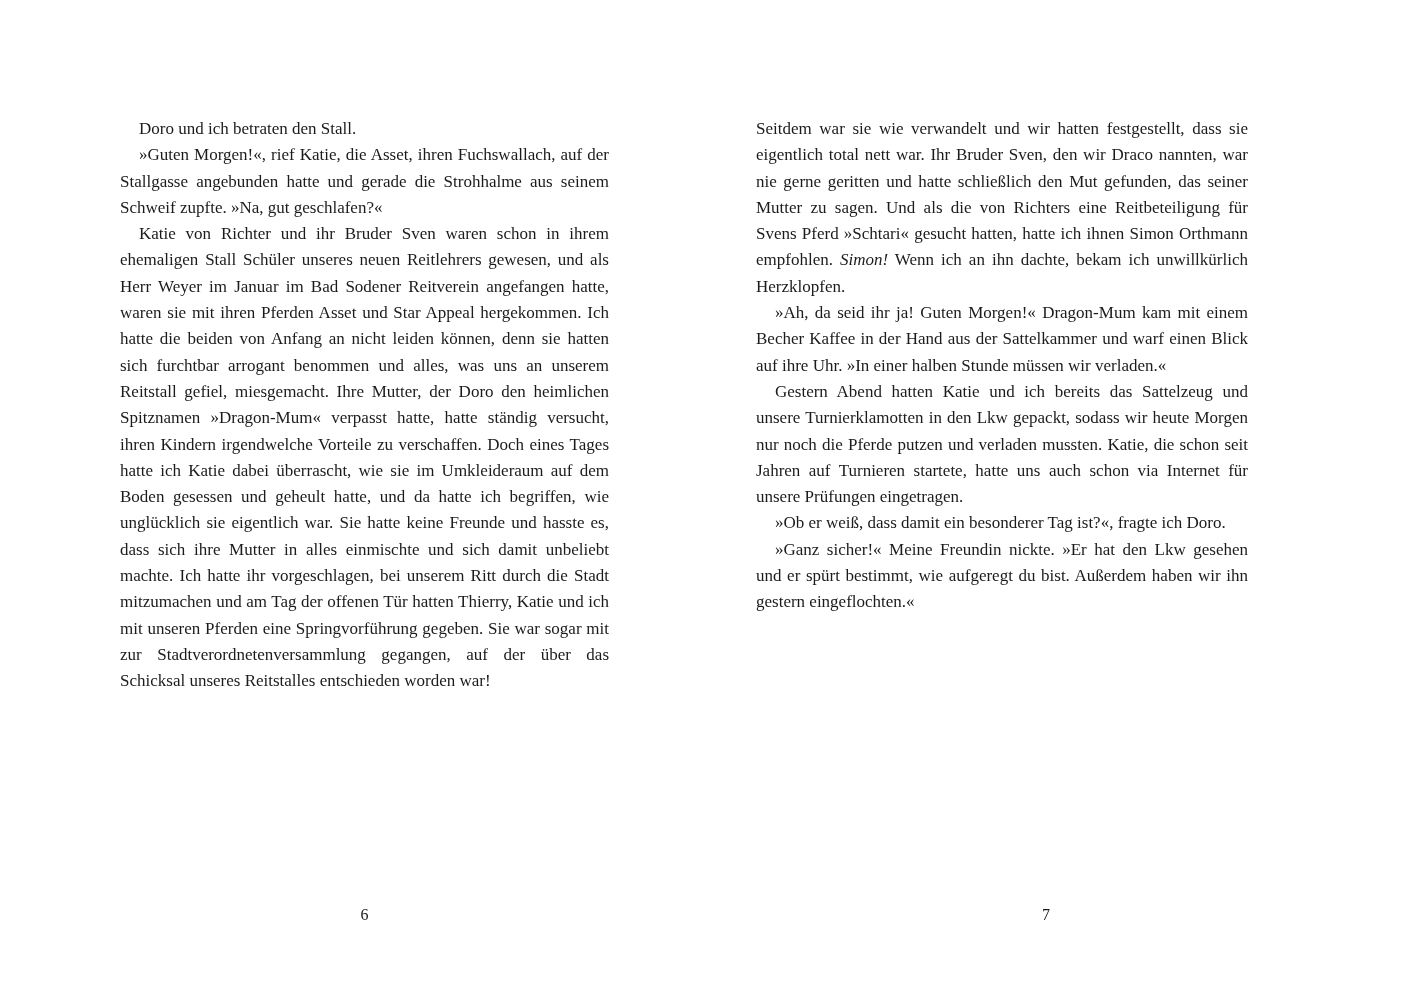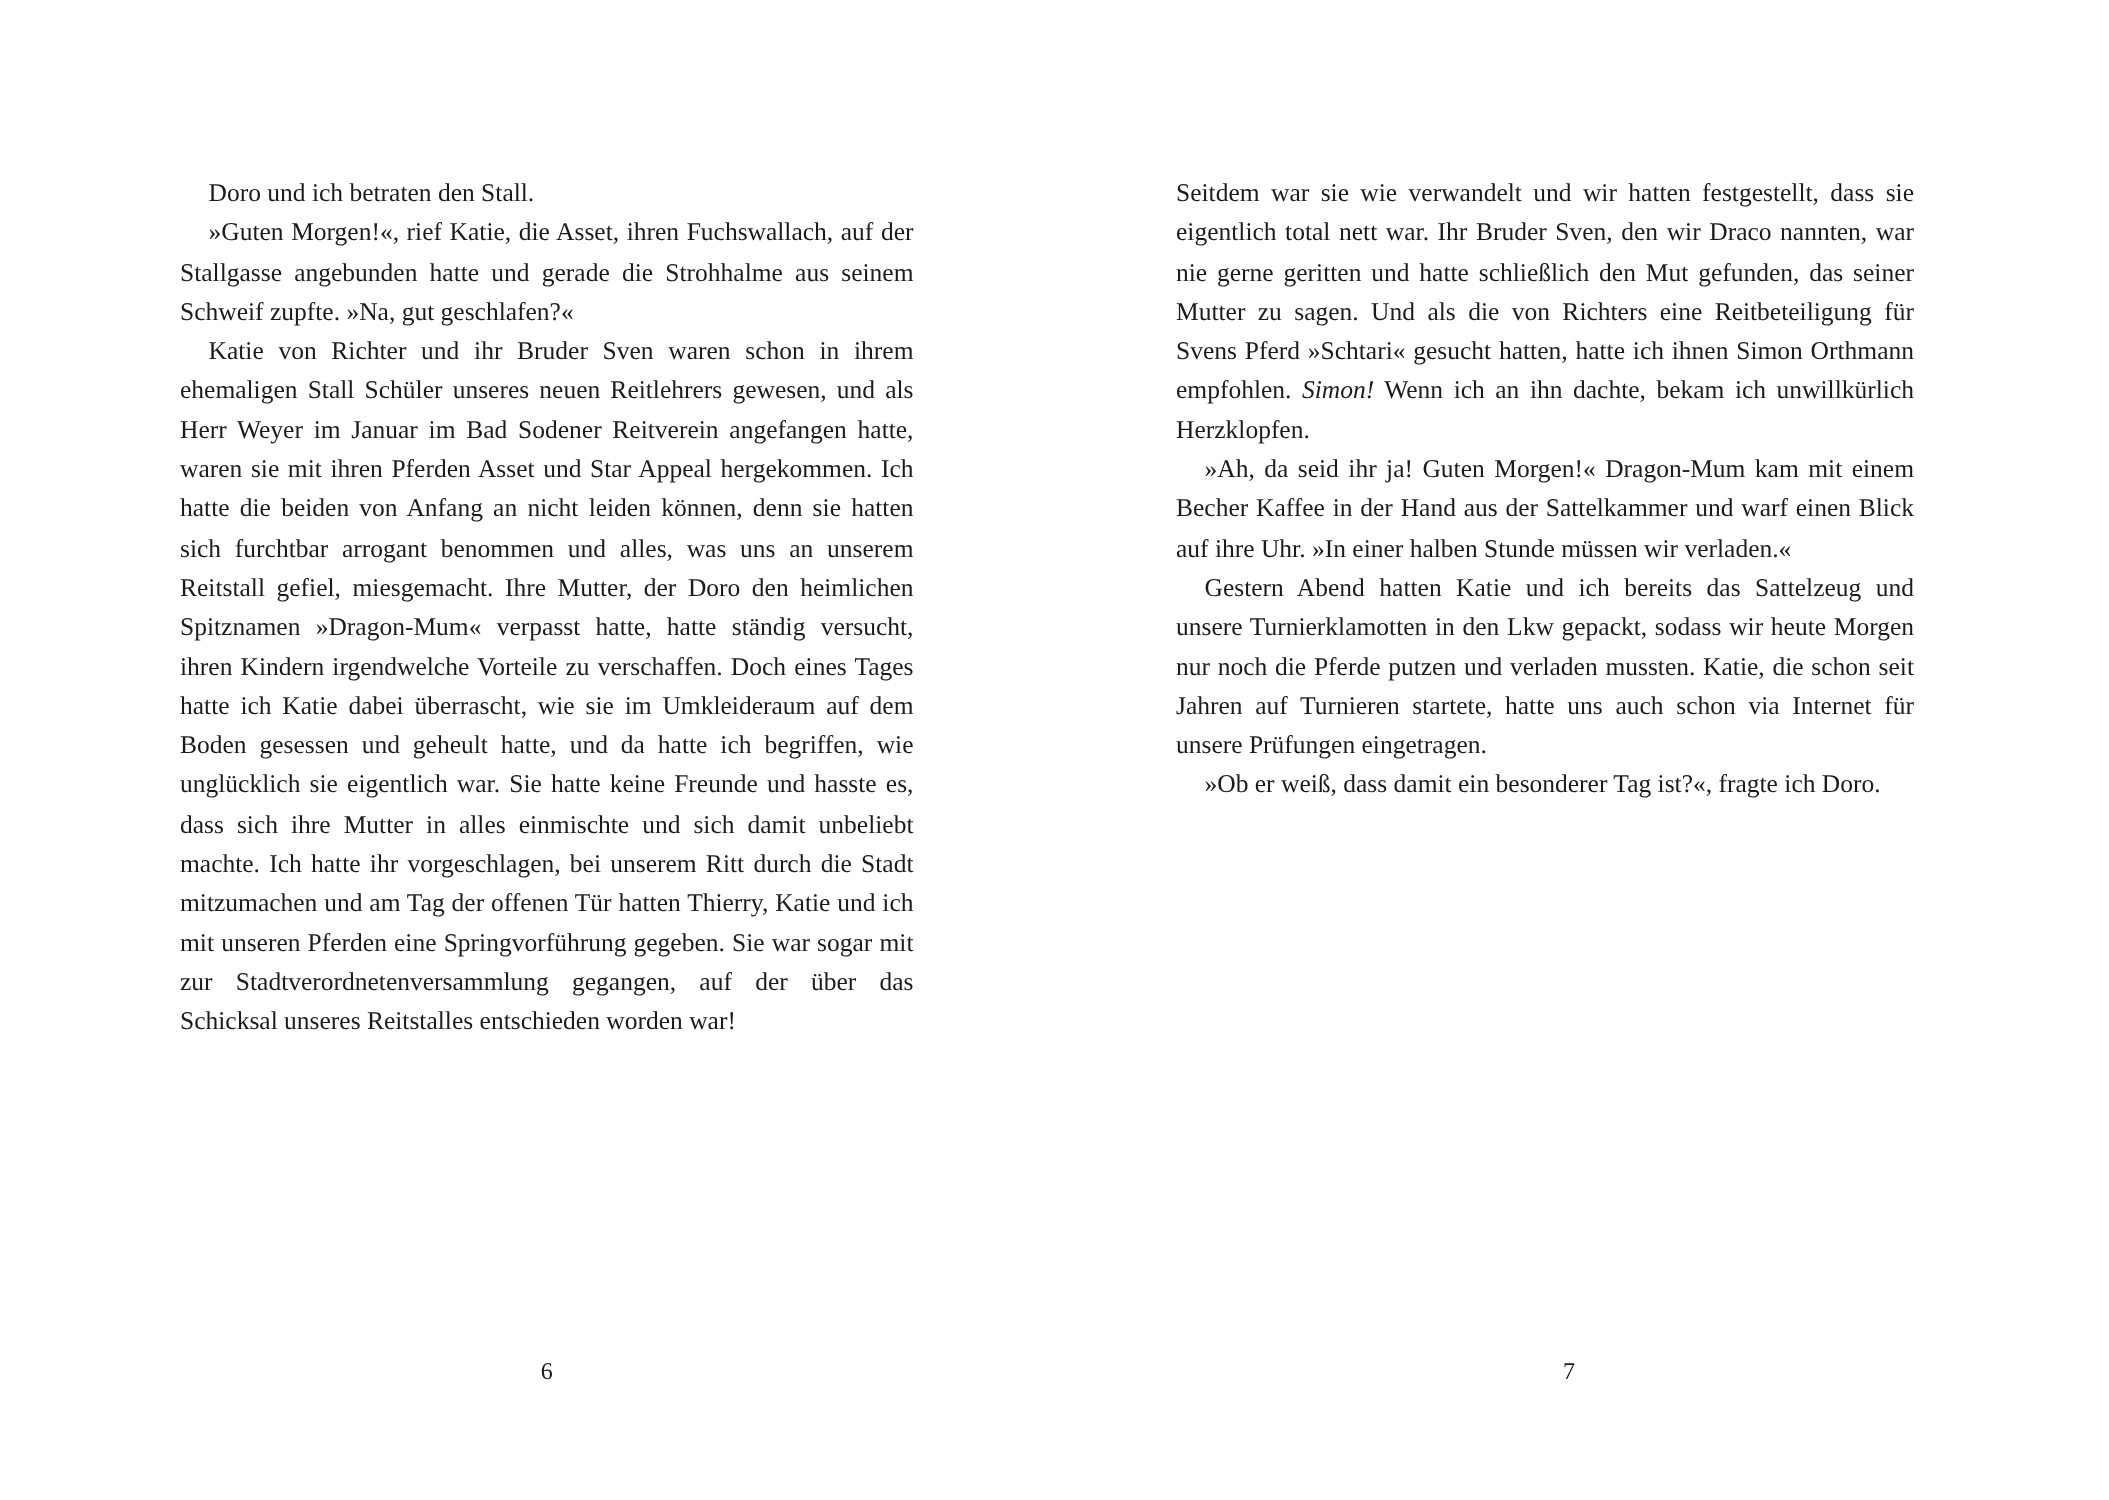--- a/index.html
+++ b/index.html
@@ -20,21 +20,21 @@
     .text-col {
       position: absolute;
       top: 96px;
       font-size: 17px;
       line-height: 26.3px;
       text-align: justify;
       hyphens: auto;
       -webkit-hyphens: auto;
     }
     .text-col.left  { left: 120px; width: 489px; }
-    .text-col.right { left: 784px; width: 492px; }
+    .text-col.right { left: 756px; width: 492px; }
     .text-col p {
       margin: 0;
       padding: 0;
     }
     .text-col p.indent {
       text-indent: 19px;
     }
     .folio {
       position: absolute;
       top: 886px;
@@ -53,18 +53,19 @@
       <p class="indent"><span>Doro und ich betraten den Stall.</span></p>
       <p class="indent"><span>»Guten Morgen!«, rief Katie, die Asset, ihren Fuchswallach, auf der Stallgasse angebunden hatte und gerade die Strohhalme aus seinem Schweif zupfte. »Na, gut geschlafen?«</span></p>
       <p class="indent"><span>Katie von Richter und ihr Bruder Sven waren schon in ihrem ehemaligen Stall Schüler unseres neuen Reitlehrers gewesen, und als Herr Weyer im Januar im Bad Sodener Reitverein angefangen hatte, waren sie mit ihren Pferden Asset und Star Appeal hergekommen. Ich hatte die beiden von Anfang an nicht leiden können, denn sie hatten sich furchtbar arrogant benommen und alles, was uns an unserem Reitstall gefiel, miesgemacht. Ihre Mutter, der Doro den heimlichen Spitznamen »Dragon-Mum« verpasst hatte, hatte ständig versucht, ihren Kindern irgendwelche Vorteile zu verschaffen. Doch eines Tages hatte ich Katie dabei überrascht, wie sie im Umkleideraum auf dem Boden gesessen und geheult hatte, und da hatte ich begriffen, wie unglücklich sie eigentlich war. Sie hatte keine Freunde und hasste es, dass sich ihre Mutter in alles einmischte und sich damit unbeliebt machte. Ich hatte ihr vorgeschlagen, bei unserem Ritt durch die Stadt mitzumachen und am Tag der offenen Tür hatten Thierry, Katie und ich mit unseren Pferden eine Springvorführung gegeben. Sie war sogar mit zur Stadtverordnetenversammlung gegangen, auf der über das Schicksal unseres Reitstalles entschieden worden war!</span></p>
     </div>
 
   <div class="text-col right">
       <p><span>Seitdem war sie wie verwandelt und wir hatten festgestellt, dass sie eigentlich total nett war. Ihr Bruder Sven, den wir Draco nannten, war nie gerne geritten und hatte schließlich den Mut gefunden, das seiner Mutter zu sagen. Und als die von Richters eine Reitbeteiligung für Svens Pferd »Schtari« gesucht hatten, hatte ich ihnen Simon Orthmann empfohlen. </span><i>Simon!</i><span> Wenn ich an ihn dachte, bekam ich unwillkürlich Herzklopfen.</span></p>
       <p class="indent"><span>»Ah, da seid ihr ja! Guten Morgen!« Dragon-Mum kam mit einem Becher Kaffee in der Hand aus der Sattelkammer und warf einen Blick auf ihre Uhr. »In einer halben Stunde müssen wir verladen.«</span></p>
       <p class="indent"><span>Gestern Abend hatten Katie und ich bereits das Sattelzeug und unsere Turnierklamotten in den Lkw gepackt, sodass wir heute Morgen nur noch die Pferde putzen und verladen mussten. Katie, die schon seit Jahren auf Turnieren startete, hatte uns auch schon via Internet für unsere Prüfungen eingetragen.</span></p>
       <p class="indent"><span>»Ob er weiß, dass damit ein besonderer Tag ist?«, fragte ich Doro.</span></p>
+      <p class="indent"><span>»Ganz sicher!« Meine Freundin nickte. »Er hat den Lkw gesehen und er spürt bestimmt, wie aufgeregt du bist. Außerdem haben wir ihn gestern eingeflochten.«</span></p>
     </div>
 
   <div class="folio left">6</div>
 
   <div class="folio right">7</div>
 </div>
 
 </body></html>

